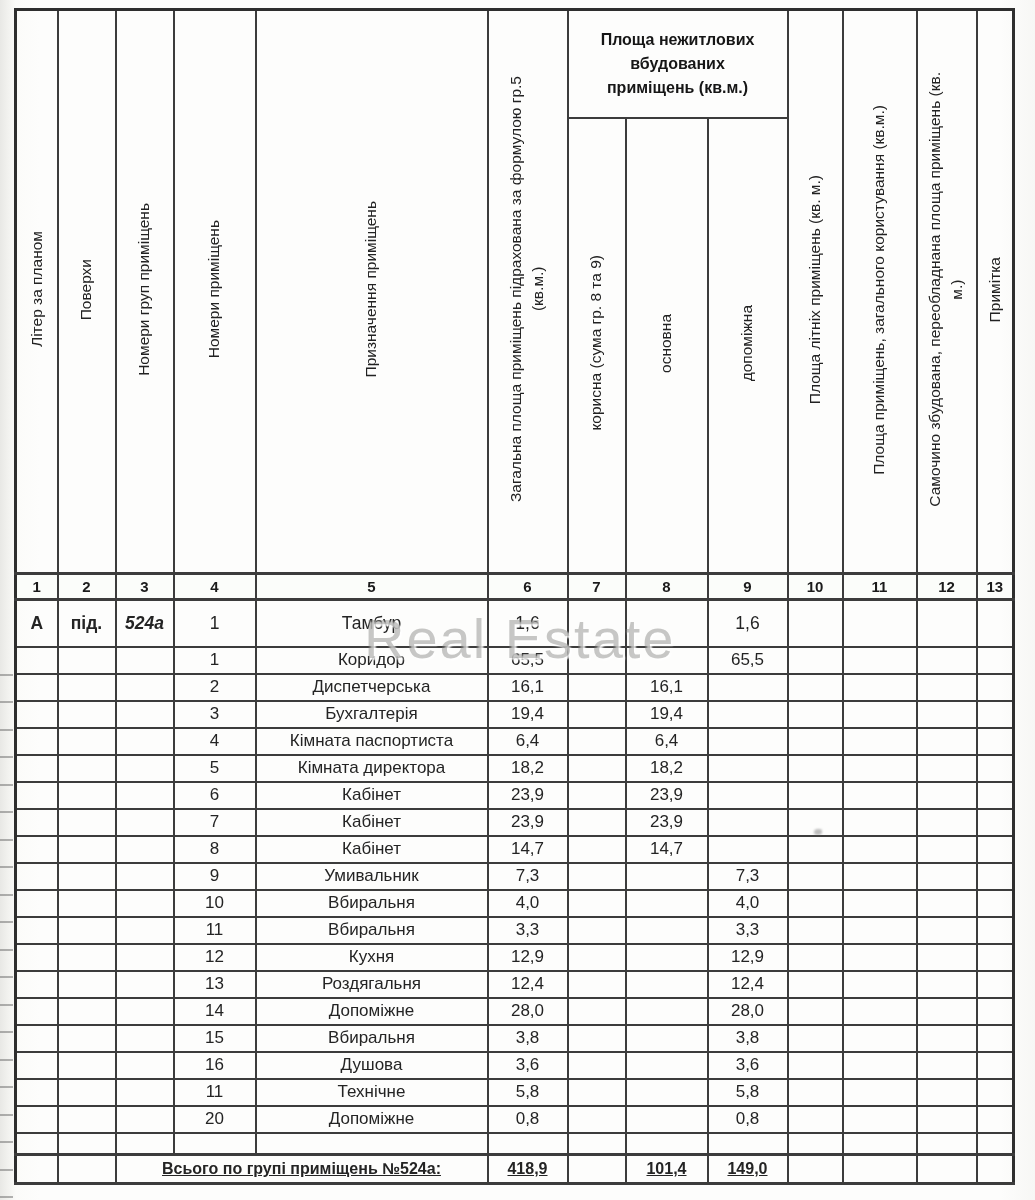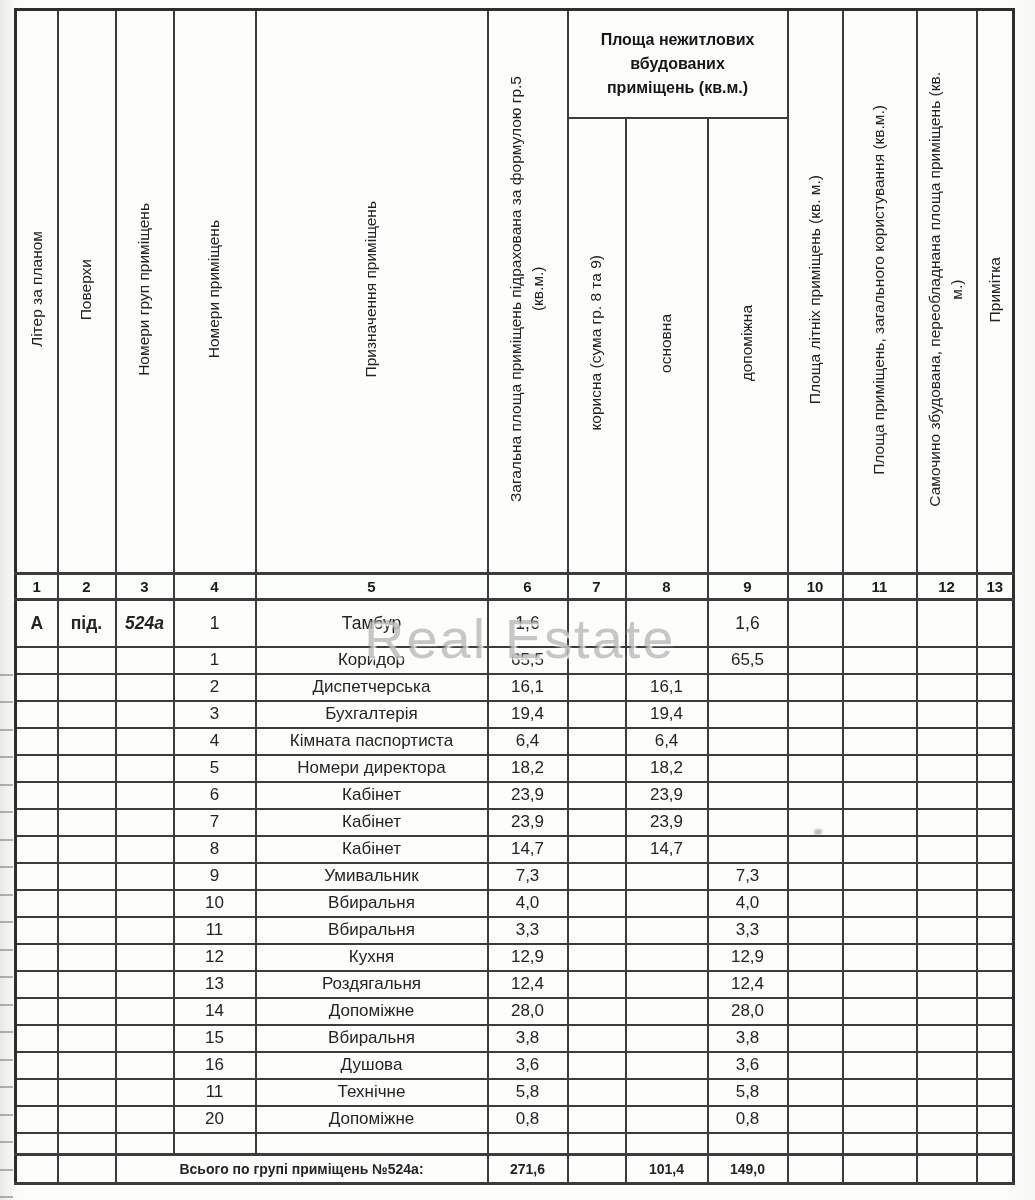--- a/index.html
+++ b/index.html
@@ -43,22 +43,22 @@
   }
   tbody tr{height:27px;}
   tbody td{font-size:17px;color:#242424;}
   tbody tr.first{height:47px;}
   tbody tr.first td{font-size:17.5px;}
   td.b{font-weight:bold;}
   td.i{font-style:italic;}
   tr.spacer{height:22px;}
   tr.totalrow{height:29px;}
   tr.totalrow td{
-    font-weight:bold;font-size:14px;
-    border-top-width:3px;border-bottom-width:3px;
+    font-weight:bold;font-size:16px;
+    border-top-width:3px;border-bottom-width:3px;text-decoration:underline;
   }
   td.tl{text-align:center;}
   
   .wm-band{
     position:absolute;left:330px;top:519px;width:376px;height:94px;
     background:rgba(176,176,174,0.33);
     display:flex;align-items:center;justify-content:center;
     pointer-events:none;z-index:5;
   }
   .wm-brand{
@@ -227,21 +227,21 @@
           <td></td>
           <td></td>
           <td></td>
           <td></td>
         </tr>
         <tr>
           <td></td>
           <td></td>
           <td></td>
           <td>5</td>
-          <td>Номери директора</td>
+          <td>Кімната директора</td>
           <td>18,2</td>
           <td></td>
           <td>18,2</td>
           <td></td>
           <td></td>
           <td></td>
           <td></td>
           <td></td>
         </tr>
         <tr>
@@ -454,21 +454,21 @@
           <td></td>
         <td></td>
           <td></td>
           <td></td>
         <td></td>
       </tr>
       <tr class="totalrow">
         <td></td>
         <td></td>
         <td colspan="3" class="tl">Всього по групі приміщень №524а:</td>
-        <td>271,6</td>
+        <td>418,9</td>
         <td></td>
         <td>101,4</td>
         <td>149,0</td>
         <td></td>
           <td></td>
         <td></td>
           <td></td>
       </tr>
     </tbody>
   </table>

